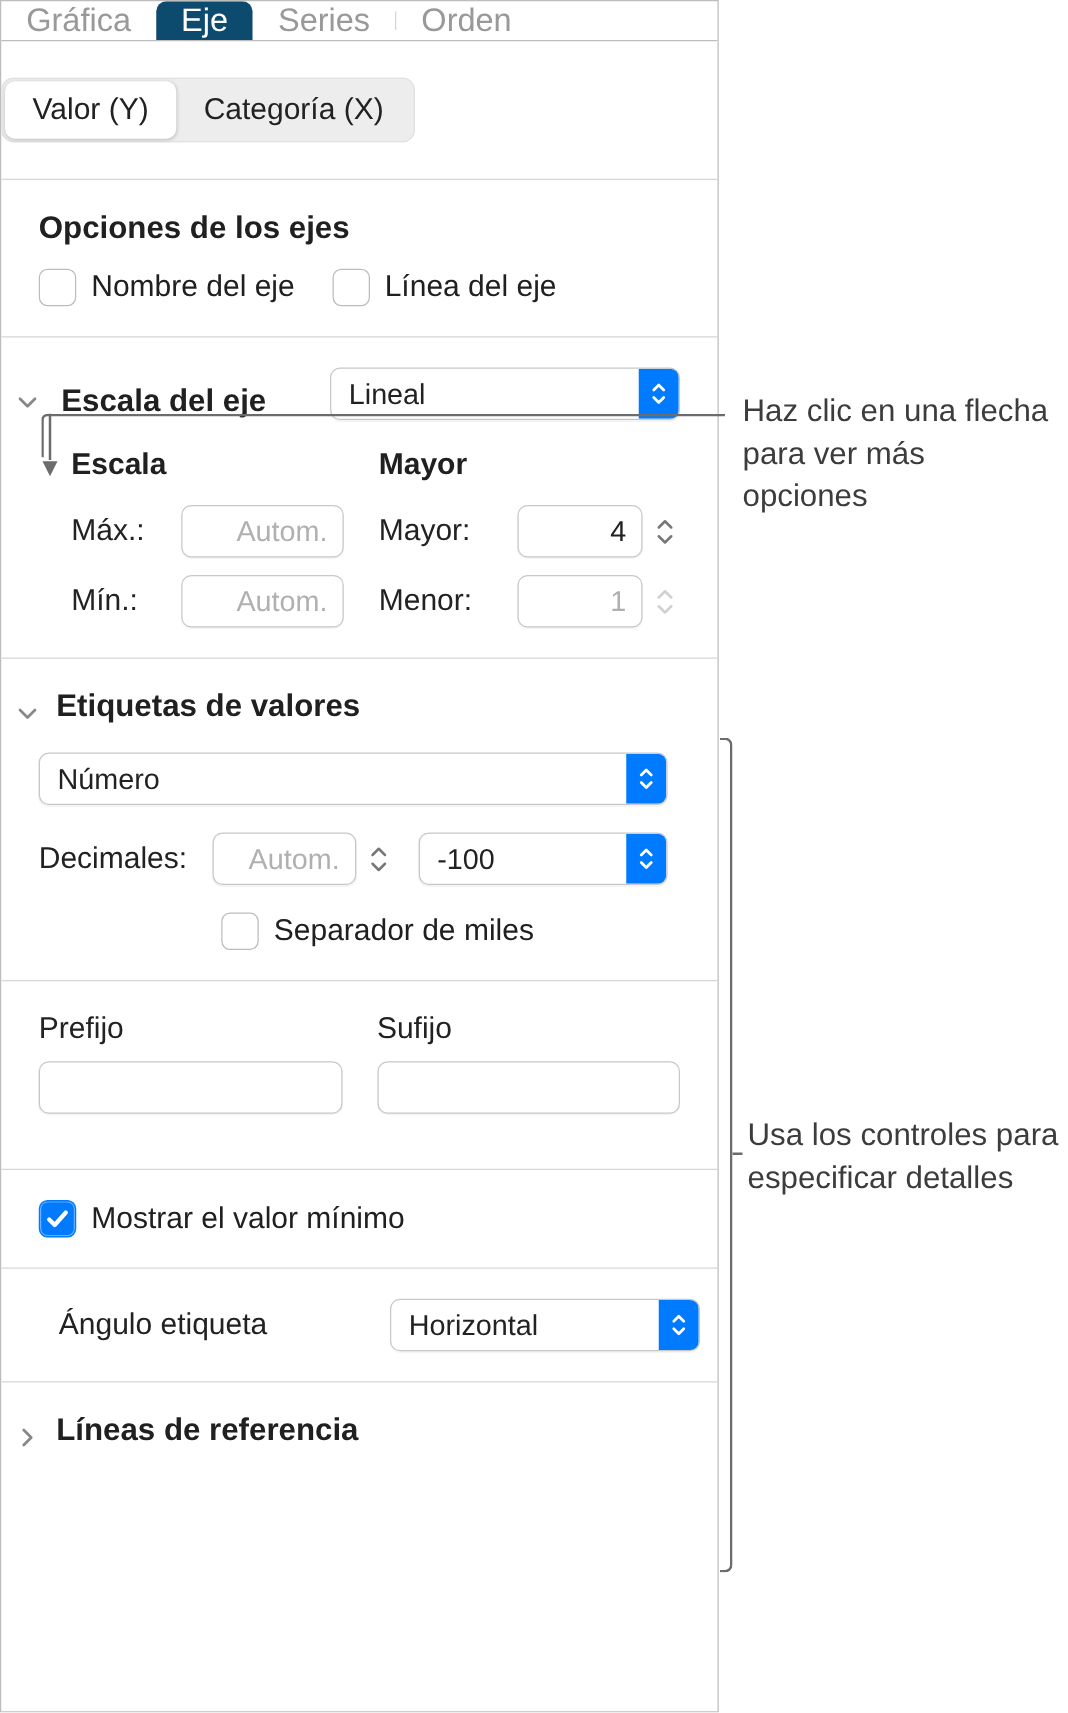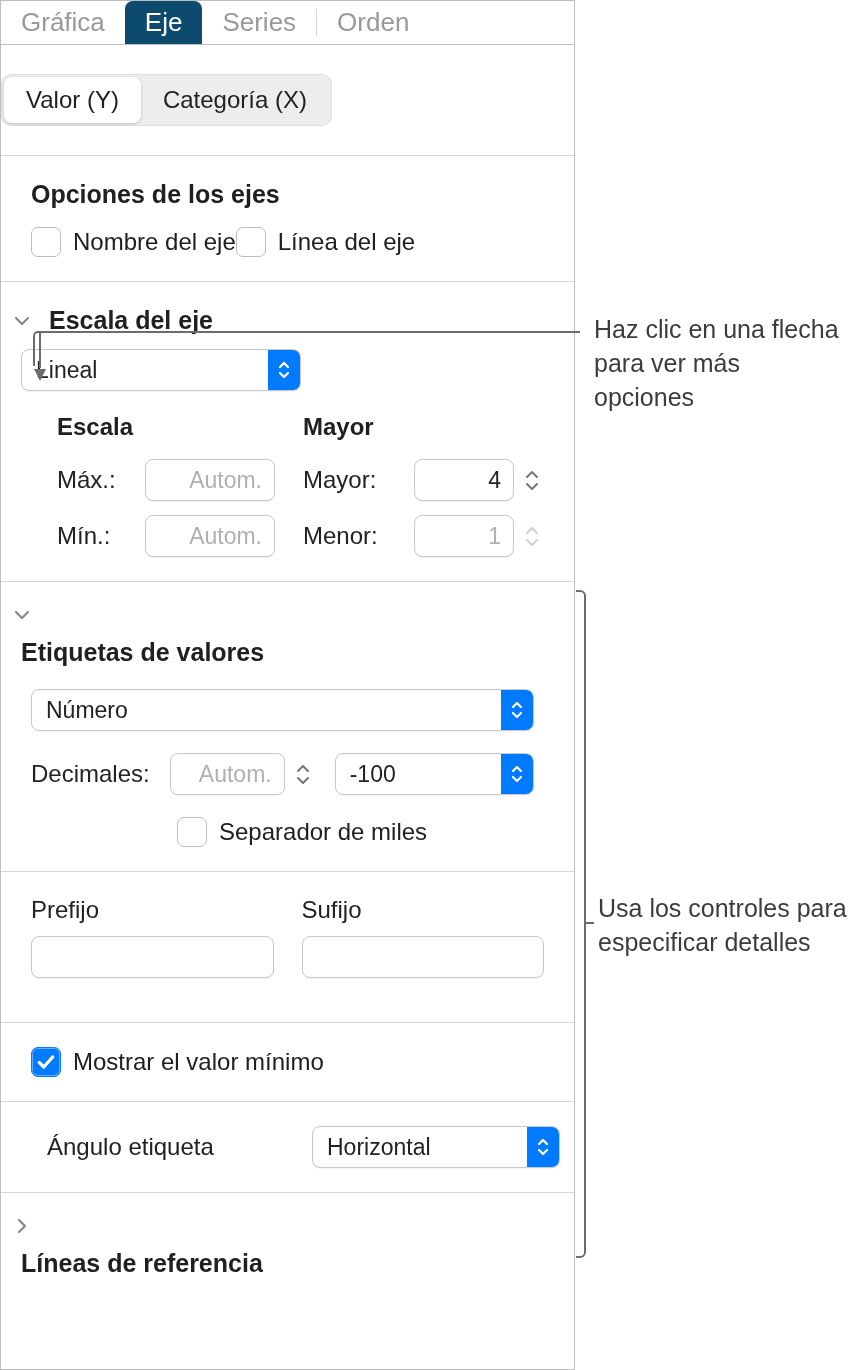--- a/index.html
+++ b/index.html
@@ -18,21 +18,21 @@
     border: 1.5px solid #bdbdbd;
     background: #fff;
     position: absolute;
     left: 0; top: 0;
     overflow: hidden;
   }
   
   .tabs {
     display: flex;
     align-items: stretch;
-    height: 44px;
+    height: 32px;
     border-bottom: 1.5px solid #bdbdbd;
   }
   .tab {
     display: flex;
     align-items: center;
     justify-content: center;
     padding: 0 20px;
     color: #999;
     font-size: 26px;
   }
@@ -71,21 +71,21 @@
     padding: 24px 30px 24px 30px;
     border-bottom: 1px solid #d6d6d6;
   }
   .section.nosep { border-bottom: none; }
   .section-title {
     font-weight: 600;
     font-size: 25px;
     margin-bottom: 18px;
   }
   .checkbox-row {
-    display:flex; align-items:center;
+    display:flex; gap:30px; align-items:center;
   }
   .checkbox {
     display:flex; align-items:center; gap:12px;
   }
   .cbox {
     width:30px; height:30px;
     border:1.5px solid #bcbcbc;
     border-radius:7px;
     background:#fff;
     box-shadow: inset 0 0 0 1px rgba(255,255,255,0.4);
@@ -94,23 +94,22 @@
   }
   .cbox.checked {
     background:#007aff;
     border-color:#007aff;
   }
   .cbox.checked svg { display:block; }
   .cbox svg { display:none; }
   .checkbox-label { font-size: 24px; }
   
   .discl-row {
-    display:flex; align-items:flex-start; gap:14px;
+    display:flex; align-items:flex-end; gap:14px;
     padding-bottom:18px;
-    flex-direction:column;
   }
   .discl-row.withselect { justify-content: space-between; }
   .discl-arrow {
     width:18px; height:18px; flex-shrink:0;
     display:flex; align-items:center; justify-content:center;
     margin-left:-8px;
   }
   .discl-header {
     font-weight:600; font-size:25px;
   }

